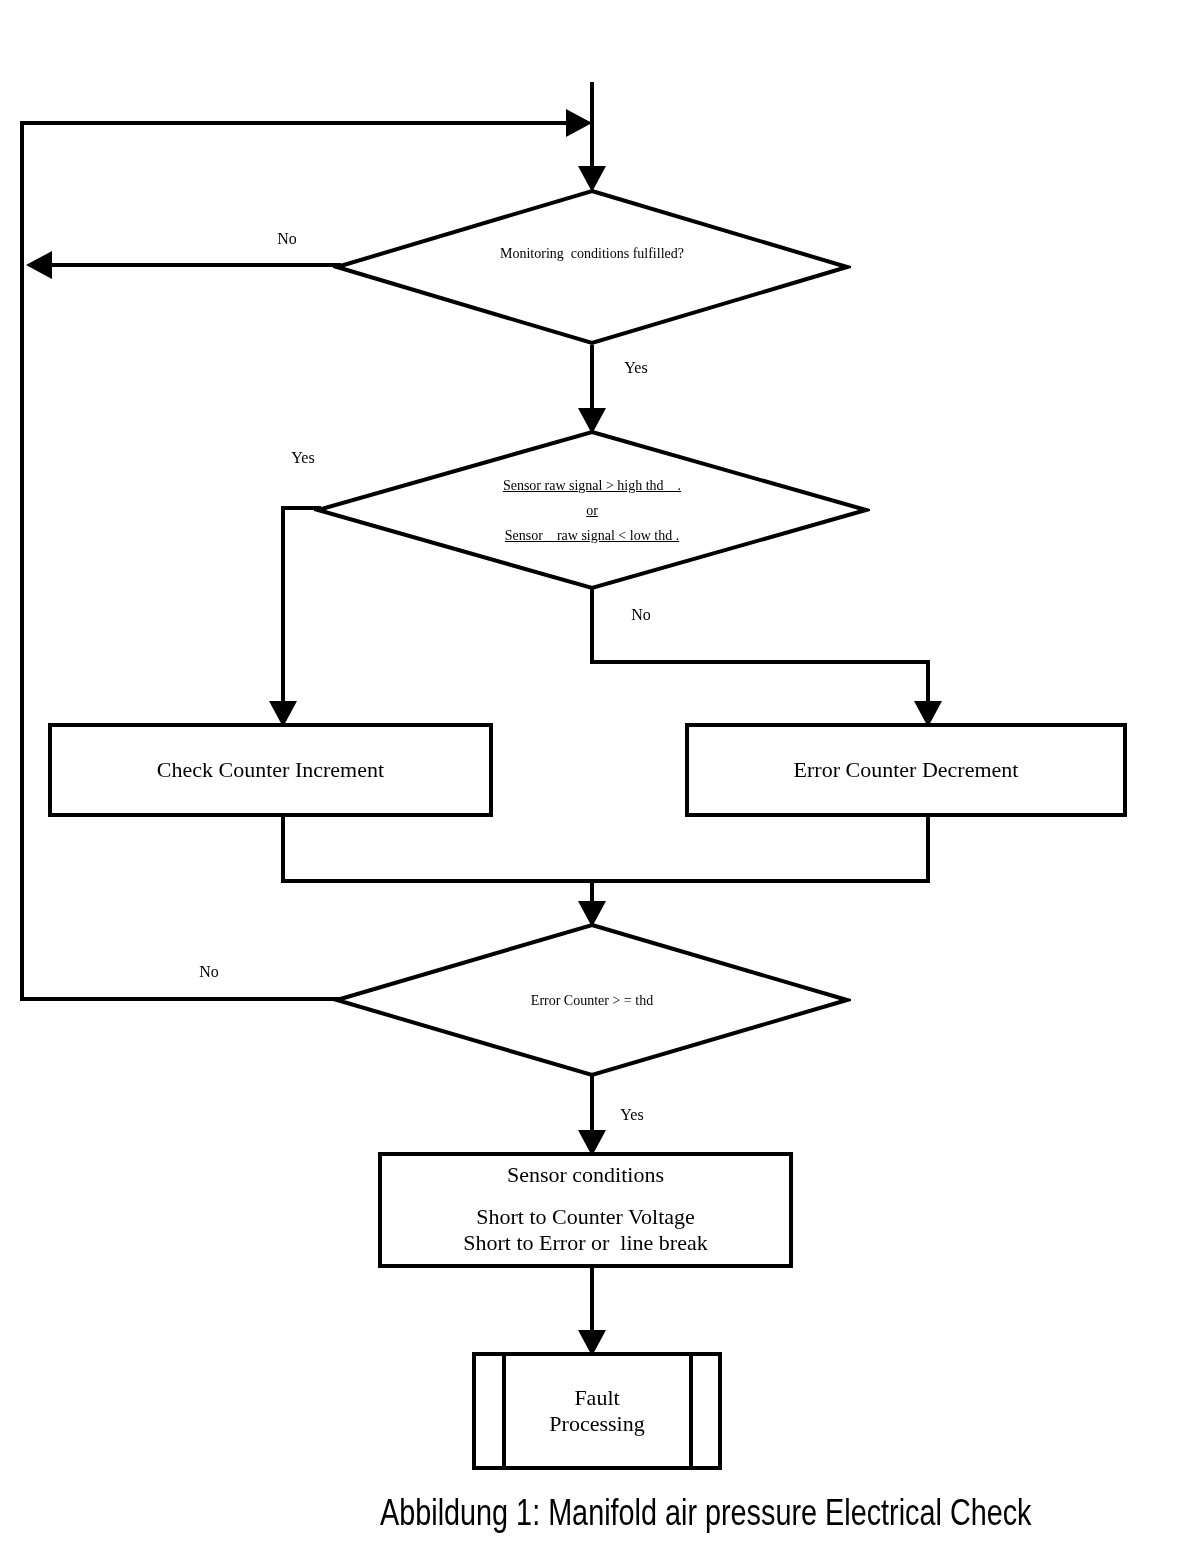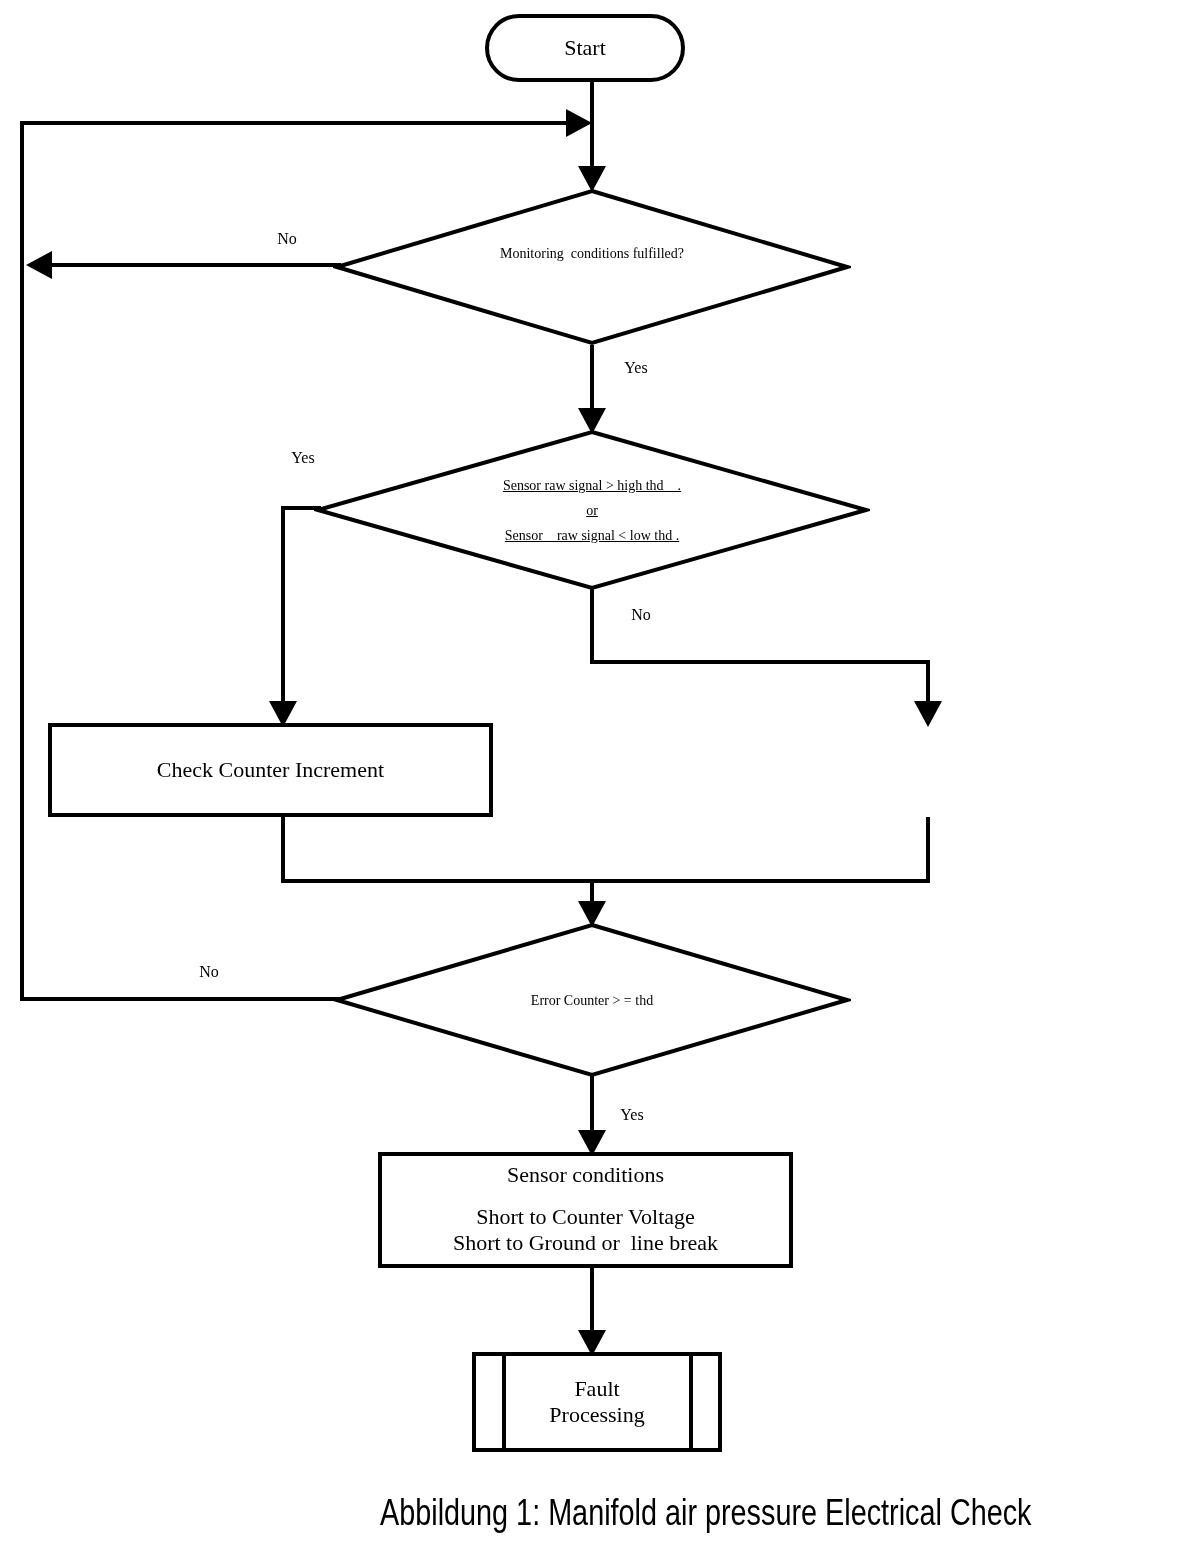--- a/index.html
+++ b/index.html
@@ -75,56 +75,56 @@
   <div class="arrow down" style="left:578px;top:901px;"></div>
 
   <div class="line" style="left:22px;top:997px;width:319px;height:4px;"></div>
 
   <div class="line" style="left:590px;top:1075px;width:4px;height:58px;"></div>
   <div class="arrow down" style="left:578px;top:1130px;"></div>
 
   <div class="line" style="left:590px;top:1268px;width:4px;height:62px;"></div>
   <div class="arrow down" style="left:578px;top:1330px;"></div>
 
-  <div class="box stadium" style="left:485px;top:14px;width:200px;height:68px;">
-    <span>Start</span>
-  </div>
 
   <svg class="dsvg" style="left:333px;top:187px;" width="518" height="160">
     <polygon points="259,4 514,80 259,156 4,80" fill="#ffffff" stroke="#000000" stroke-width="4"></polygon>
   </svg>
   <div class="dtext" style="left:333px;top:187px;width:518px;height:160px;transform:translateY(-14px);">Monitoring  conditions fulfilled?</div>
 
   <svg class="dsvg" style="left:314px;top:428px;" width="556" height="164">
     <polygon points="278,4 552,82 278,160 4,82" fill="#ffffff" stroke="#000000" stroke-width="4"></polygon>
   </svg>
   <div class="dtext" style="left:314px;top:428px;width:556px;height:164px;text-decoration:underline;">
     <span>Sensor raw signal &gt; high thd    .</span>
     <span>or</span>
     <span>Sensor    raw signal &lt; low thd .</span>
   </div>
 
   <div class="box" style="left:48px;top:723px;width:445px;height:94px;">
     <span>Check Counter Increment</span>
   </div>
 
+  <div class="box" style="left:685px;top:723px;width:442px;height:94px;">
+    <span>Error Counter Decrement</span>
+  </div>
 
   <svg class="dsvg" style="left:333px;top:921px;" width="518" height="158">
     <polygon points="259,4 514,79 259,154 4,79" fill="#ffffff" stroke="#000000" stroke-width="4"></polygon>
   </svg>
   <div class="dtext" style="left:333px;top:921px;width:518px;height:158px;">Error Counter &gt; = thd</div>
 
   <div class="box" style="left:378px;top:1152px;width:415px;height:116px;justify-content:flex-start;padding-top:6px;">
     <span>Sensor conditions</span>
     <span class="spacer16"></span>
     <span>Short to Counter Voltage</span>
-    <span>Short to Ground or  line break</span>
+    <span>Short to Error or  line break</span>
   </div>
 
-  <div class="box" style="left:472px;top:1352px;width:250px;height:100px;">
+  <div class="box" style="left:472px;top:1352px;width:250px;height:118px;">
     <div class="innerbar" style="left:26px;"></div>
     <div class="innerbar" style="right:25px;"></div>
     <span>Fault</span>
     <span>Processing</span>
   </div>
 
   <div class="elabel" style="left:262px;top:230px;width:50px;">No</div>
   <div class="elabel" style="left:606px;top:359px;width:60px;">Yes</div>
   <div class="elabel" style="left:273px;top:449px;width:60px;">Yes</div>
   <div class="elabel" style="left:616px;top:606px;width:50px;">No</div>

